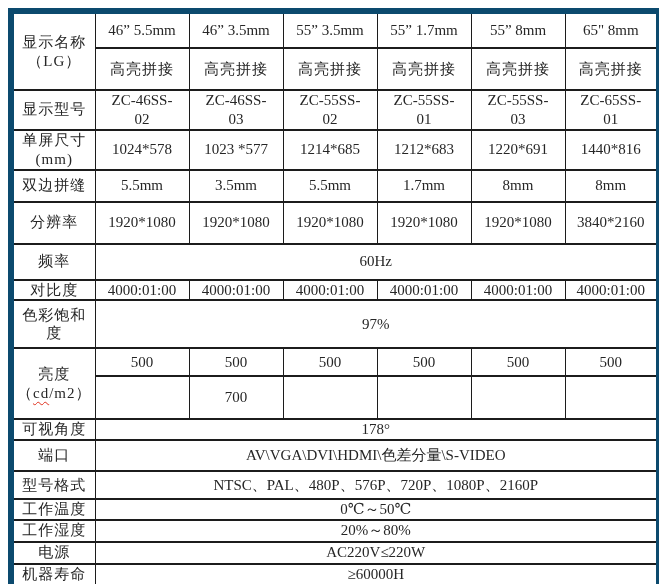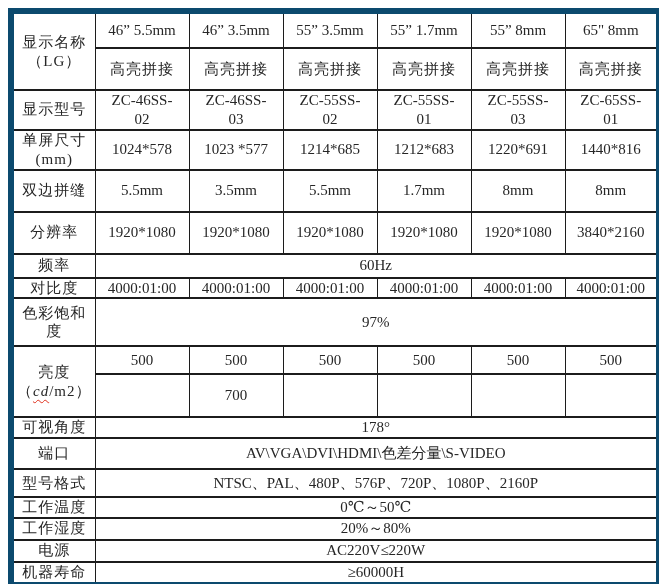--- a/index.html
+++ b/index.html
@@ -36,41 +36,40 @@
   td.label {
     font-size: 14px;
     letter-spacing: 1px;
   }
   .pre { white-space: pre-line; }
   
   tr.r1a { height: 37px; }
   tr.r1b { height: 42px; }
   tr.r2  { height: 28px; }
   tr.r3  { height: 40px; }
-  tr.r4  { height: 42px; }
+  tr.r4  { height: 32px; }
   tr.r5  { height: 42px; }
-  tr.r6  { height: 24px; margin-top: 20px; }
+  tr.r6  { height: 36px; margin-top: 20px; }
   tr.r7  { height: 16px; }
   tr.r8  { height: 48px; }
   tr.r9a { height: 28px; }
   tr.r9b { height: 43px; }
   tr.r10 { height: 20px; }
   tr.r11 { height: 31px; }
   tr.r12 { height: 28px; }
   tr.r13 { height: 20px; padding-left: 21px; }
   tr.r14 { height: 22px; }
   tr.r15 { height: 22px; margin-top: 16px; }
   tr.r16 { height: 20px; }
   .misspelled {
     text-decoration-line: underline;
     text-decoration-style: wavy;
     text-decoration-color: #e0321f;
     text-decoration-thickness: 1px;
     text-underline-offset: 3px;
-    font-style: italic;
   }
 </style>
 </head>
 <body>
 
 <div class="page">
   <table class="spec">
     <colgroup>
       <col style="width:84px">
       <col style="width:94px">

